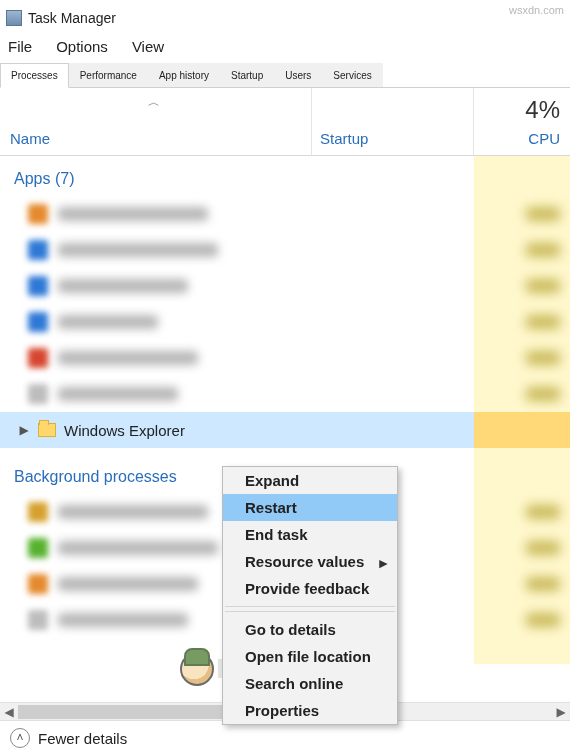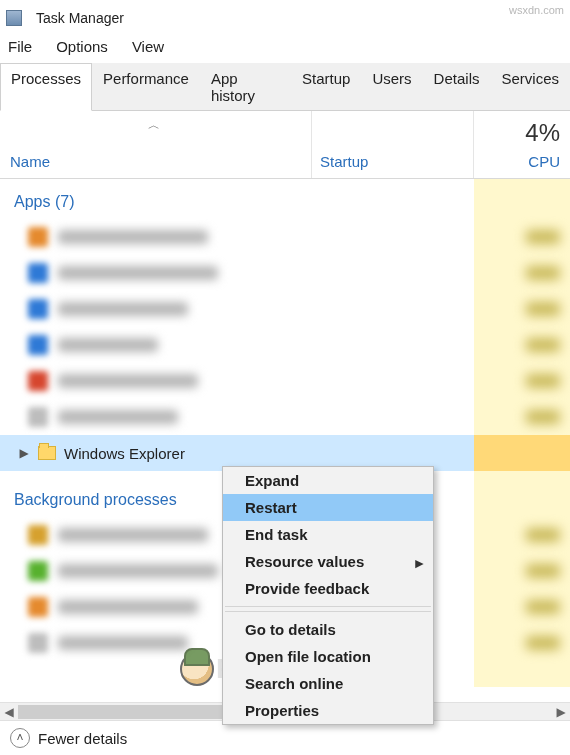--- a/index.html
+++ b/index.html
@@ -14,21 +14,21 @@
     overflow: hidden;
     position: relative;
   }
 
   
   .title-bar {
     height: 32px;
     display: flex;
     align-items: center;
     padding: 4px 6px 0 6px;
-    gap: 14px;
+    gap: 6px;
   }
   .title-bar .icon {
     width: 16px; height: 16px;
     background: linear-gradient(#9fb6d1,#6d8db0);
     border: 1px solid #5a7694;
     display:inline-block;
   }
   .title-bar span { font-size: 14px; }
 
   
@@ -37,21 +37,21 @@
     padding: 4px 4px 6px 4px;
     gap: 16px;
     font-size: 15px;
   }
   .menu-bar > span { padding: 2px 4px; }
 
   
   .tabs {
     display: flex;
     border-bottom: 1px solid #d0d0d0;
-    font-size: 15px;
+    font-size: 10px;
   }
   .tabs > span {
     padding: 6px 10px;
     border: 1px solid transparent;
     background: #f0f0f0;
     border-bottom: none;
     cursor: default;
   }
   .tabs > span.active {
     background: #fff;
@@ -186,21 +186,21 @@
     background:#ffd76a;
     border:1px solid #d9b23a;
     border-bottom:none;
   }
 
   
   .context-menu {
     position: absolute;
     left: 222px;
     top: 466px;
-    width: 212px;
+    width: 176px;
     background: #f2f2f2;
     border: 1px solid #bcbcbc;
     box-shadow: 3px 3px 6px rgba(0,0,0,.25);
     font-size: 15px;
     z-index: 20;
   }
   .context-menu .item {
     padding: 5px 14px 5px 22px;
     position:relative;
     font-weight:bold;
@@ -291,21 +291,20 @@
   <span>Options</span>
   <span>View</span>
 </div>
 
 <div class="tabs">
   <span class="active">Processes</span>
   <span>Performance</span>
   <span>App history</span>
   <span>Startup</span>
   <span>Users</span>
-  <span>Details</span>
   <span>Services</span>
 </div>
 
 <div class="col-header">
   <div class="col-name">
     <span class="sort-arrow">︿</span>
     <span>Name</span>
   </div>
   <div class="col-status">
     <span>Startup</span>

